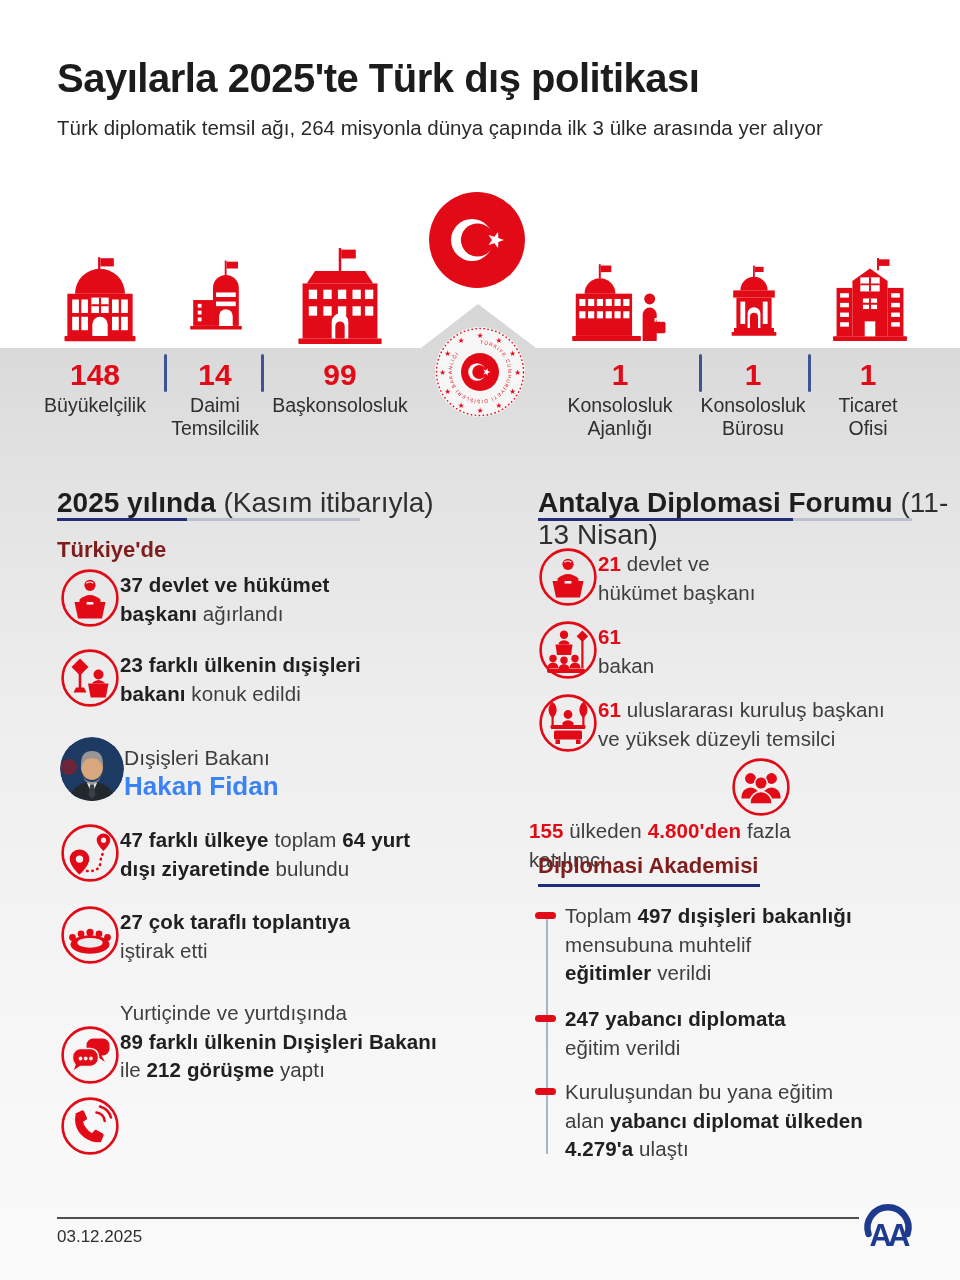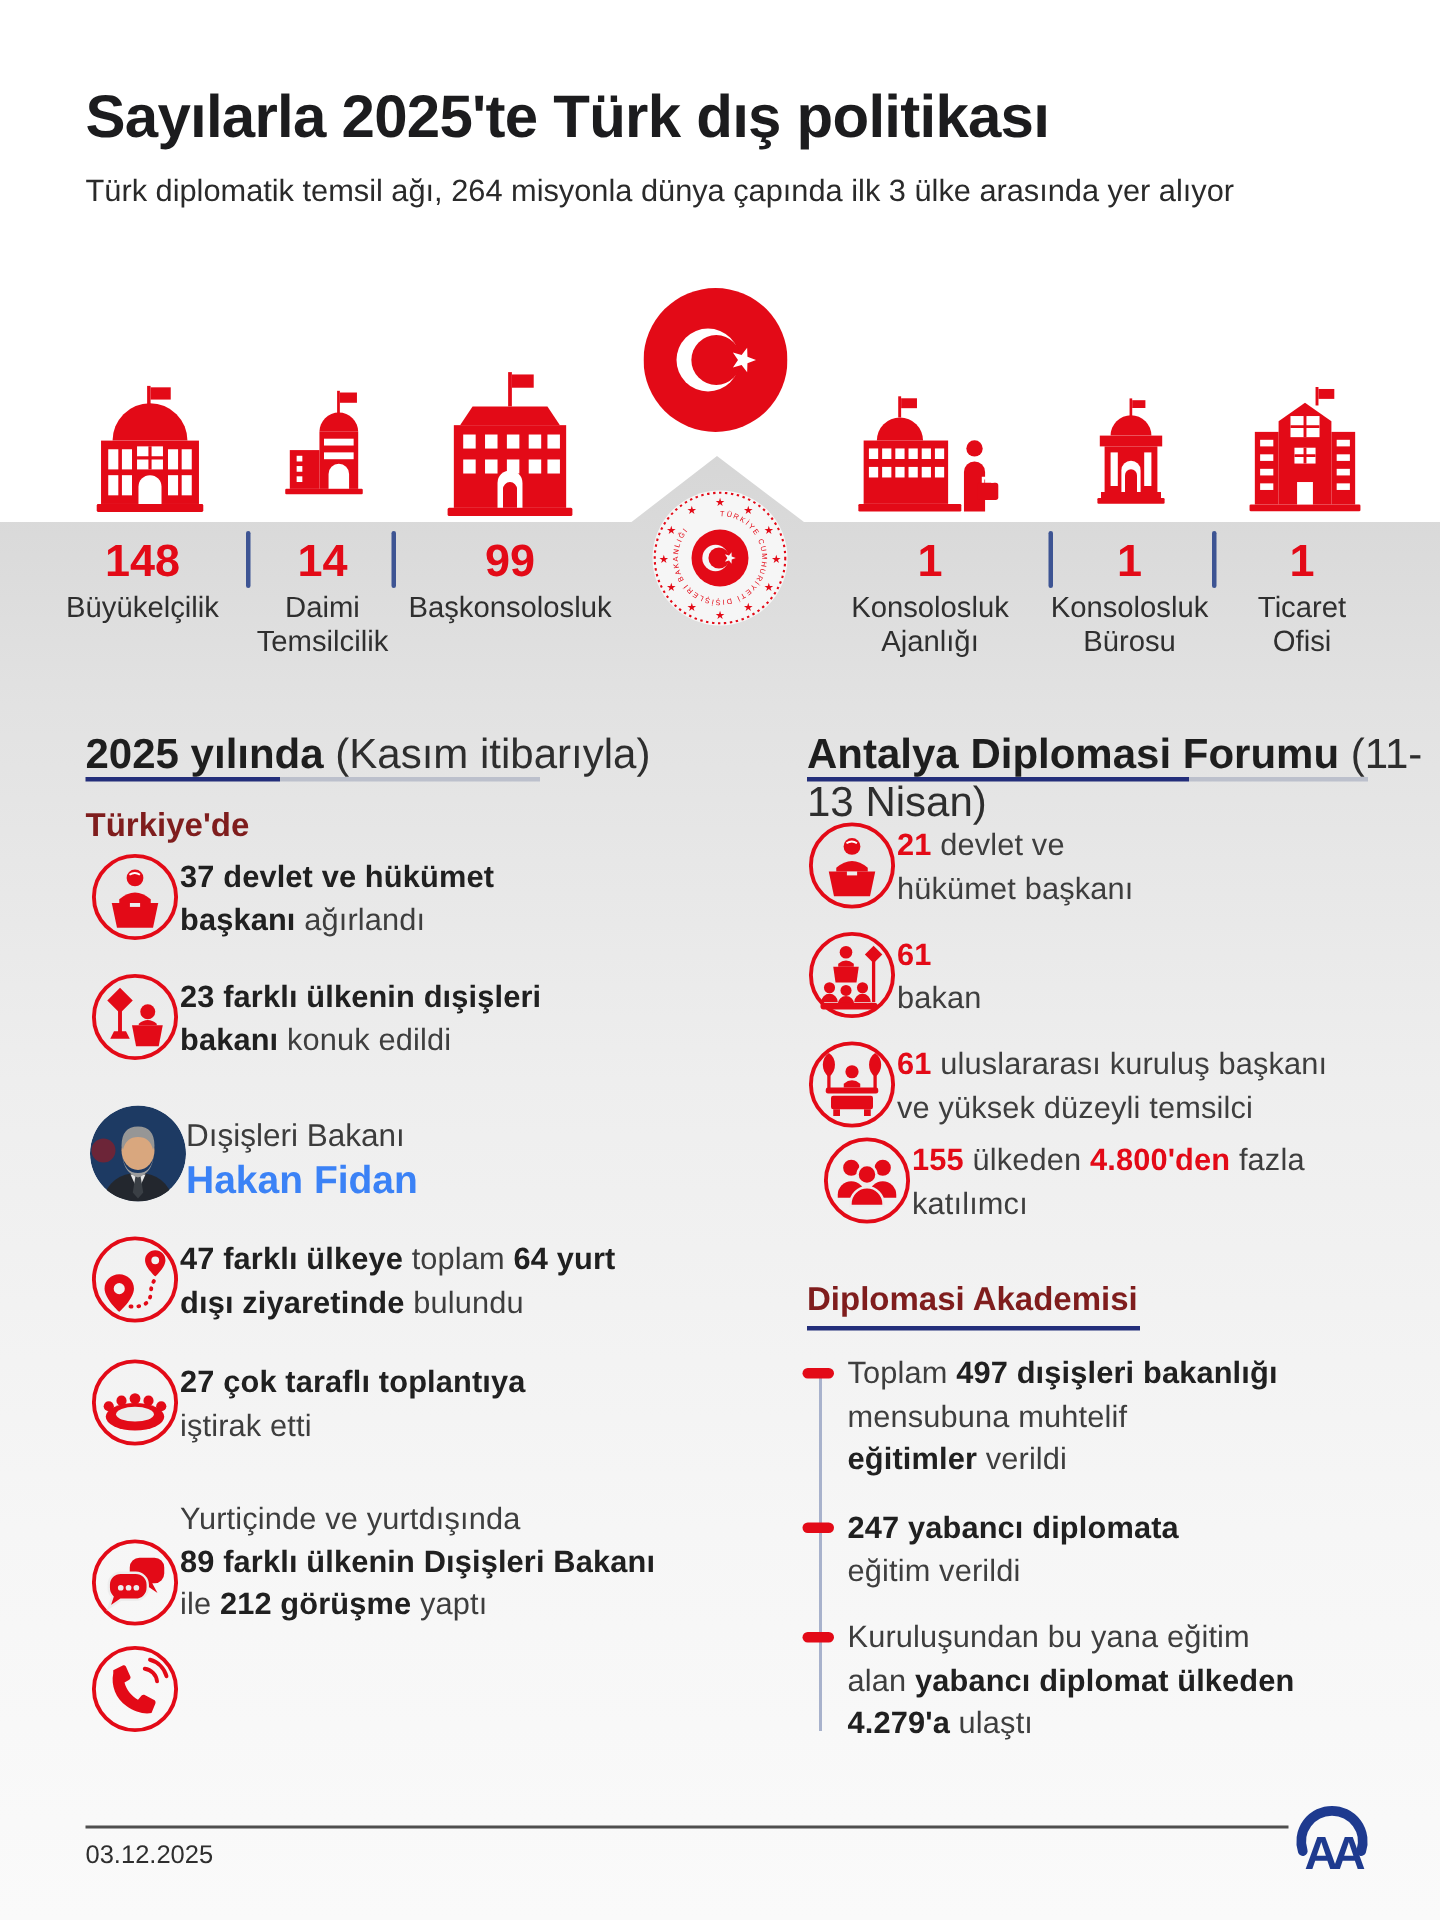--- a/index.html
+++ b/index.html
@@ -388,21 +388,21 @@
             <path d="M45.4 9 C50.8 12.5 50.8 21 45.4 25 C40 21 40 12.5 45.4 9 Z" fill="#e30a17"></path>
             <circle cx="30" cy="21.5" r="4.4" fill="#e30a17"></circle>
             <path d="M24.5 29.5 q5.5-4.6 11 0 l0 2.5 h-11 z" fill="#e30a17"></path>
             <rect x="12.5" y="32" width="35" height="4" rx="1.5" fill="#e30a17"></rect>
             <rect x="16" y="37.5" width="28" height="9" rx="1.5" fill="#e30a17"></rect>
             <rect x="17.5" y="46.5" width="4.5" height="4.5" fill="#e30a17"></rect>
             <rect x="38" y="46.5" width="4.5" height="4.5" fill="#e30a17"></rect>
           </svg></span>
         <span class="itxt"><span class="sg-rb">61</span><span class="sg-n"> uluslararası kuruluş başkanı</span><br><span class="sg-n">ve yüksek düzeyli temsilci</span></span>
       </div>
-      <div class="row" style="left: 548px; top: 757px;">
+      <div class="row" style="left: 529px; top: 757px; flex-direction: column;">
         <span class="icon60"><svg viewBox="0 0 60 60">
             <circle cx="30" cy="30" r="27.4" fill="none" stroke="#e30a17" stroke-width="2.6"></circle>
             <circle cx="19.5" cy="21.5" r="5.4" fill="#e30a17"></circle>
             <circle cx="40.5" cy="21.5" r="5.4" fill="#e30a17"></circle>
             <path d="M10.5 39.5 a9 9 0 0 1 18 0 l0 2 h-18 z" fill="#e30a17"></path>
             <path d="M31.5 39.5 a9 9 0 0 1 18 0 l0 2 h-18 z" fill="#e30a17"></path>
             <circle cx="30" cy="26" r="6.3" fill="#e30a17" stroke="#ededed" stroke-width="1.6"></circle>
             <path d="M19 45.5 a11 11 0 0 1 22 0 l0 1.5 h-22 z" fill="#e30a17" stroke="#ededed" stroke-width="1.6"></path>
           </svg></span>
         <span class="itxt"><span class="sg-rb">155</span><span class="sg-n"> ülkeden </span><span class="sg-rb">4.800'den</span><span class="sg-n"> fazla</span><br><span class="sg-n">katılımcı</span></span>

